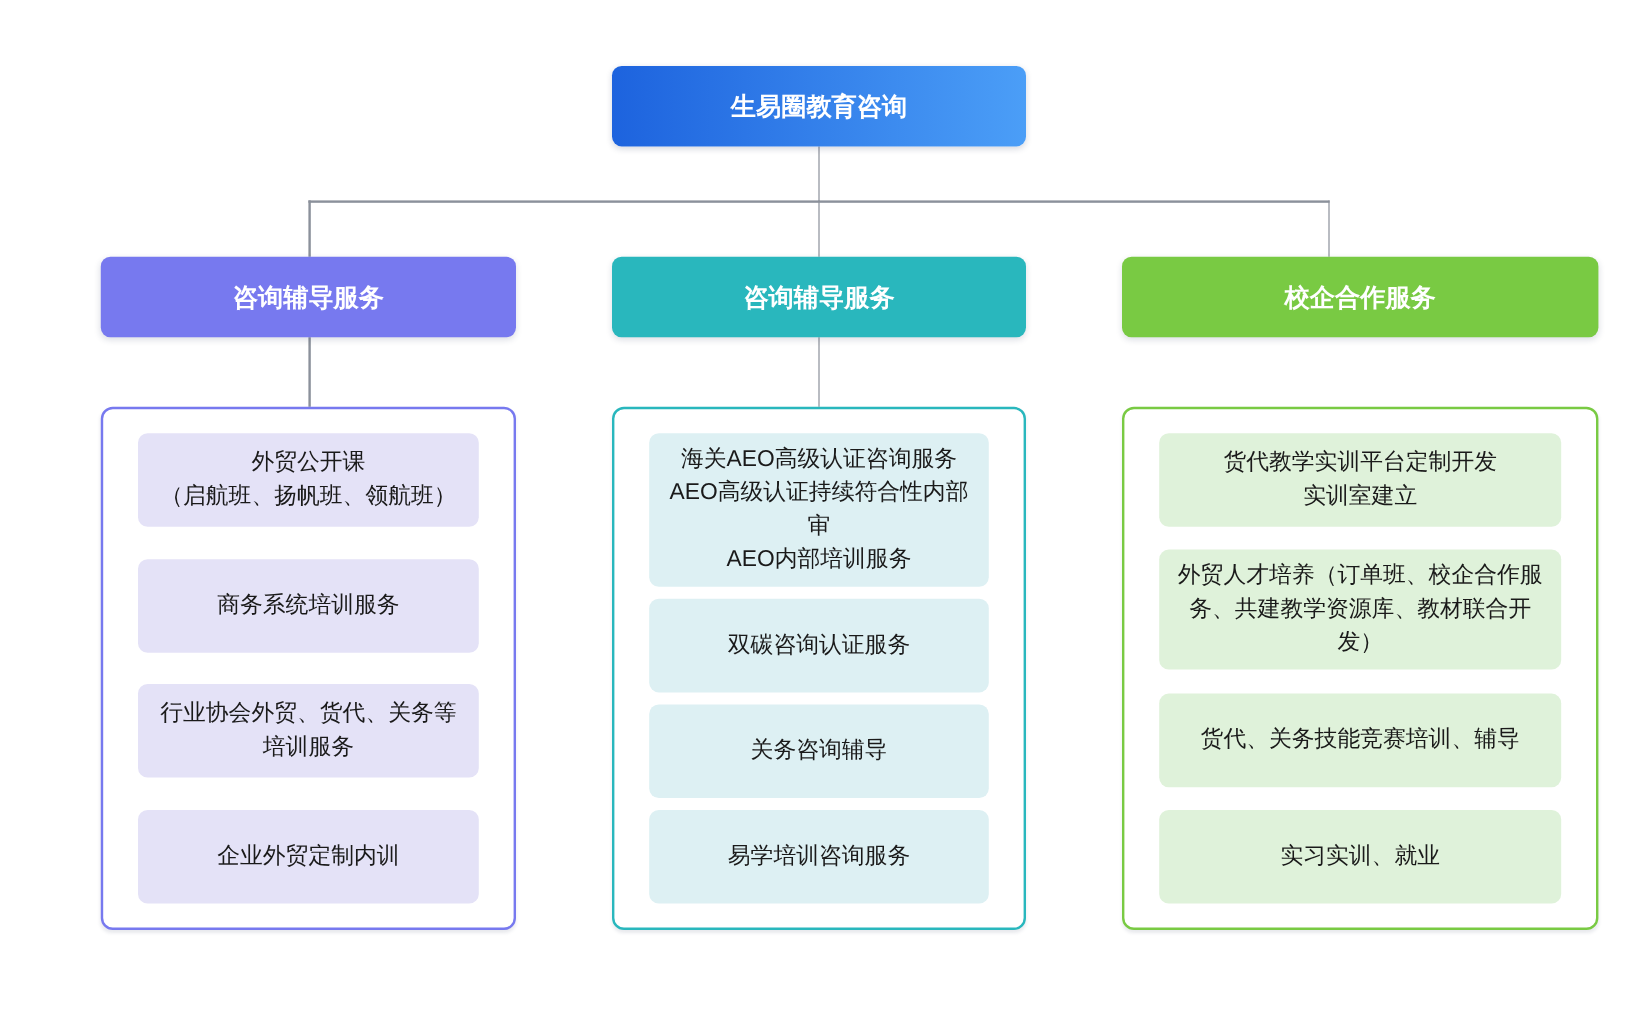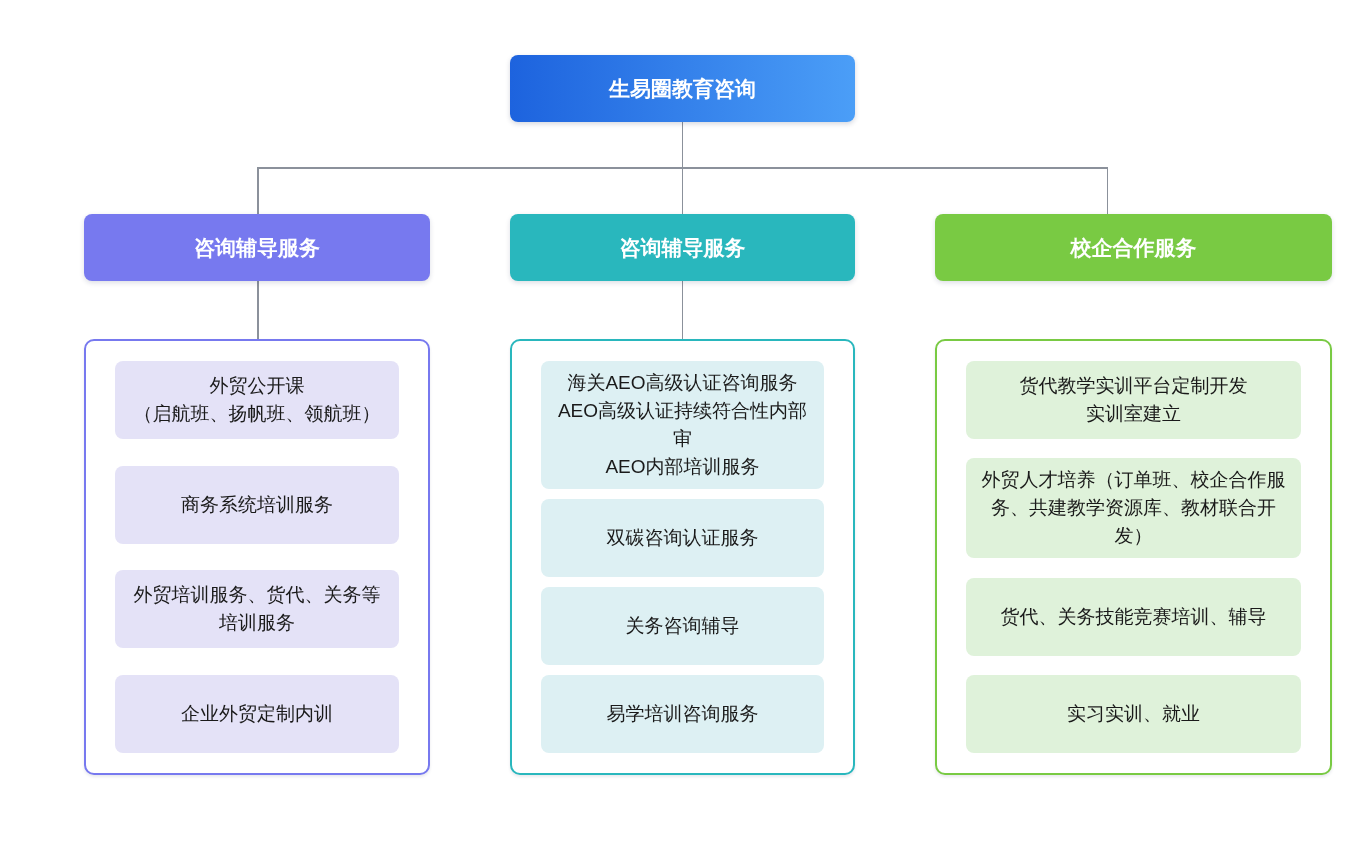--- a/index.html
+++ b/index.html
@@ -76,21 +76,21 @@
   </div>
 
   <div class="branch" style="left: 84px; width: 346px; --accent: #7779ef; --card-bg: #e4e2f7;">
     <div class="branch-header">
       <span>咨询辅导服务</span>
     </div>
     <div class="branch-container">
       <div class="card">外贸公开课
 （启航班、扬帆班、领航班）</div>
       <div class="card">商务系统培训服务</div>
-      <div class="card">外贸培训服务、货代、关务等培训服务</div>
+      <div class="card">行业协会外贸、货代、关务等培训服务</div>
       <div class="card">企业外贸定制内训</div>
     </div>
   </div>
 
   <div class="branch" style="left: 510px; width: 345px; --accent: #29b7bd; --card-bg: #ddf0f3;">
     <div class="branch-header">
       <span>咨询辅导服务</span>
     </div>
     <div class="branch-container">
       <div class="card">海关AEO高级认证咨询服务

